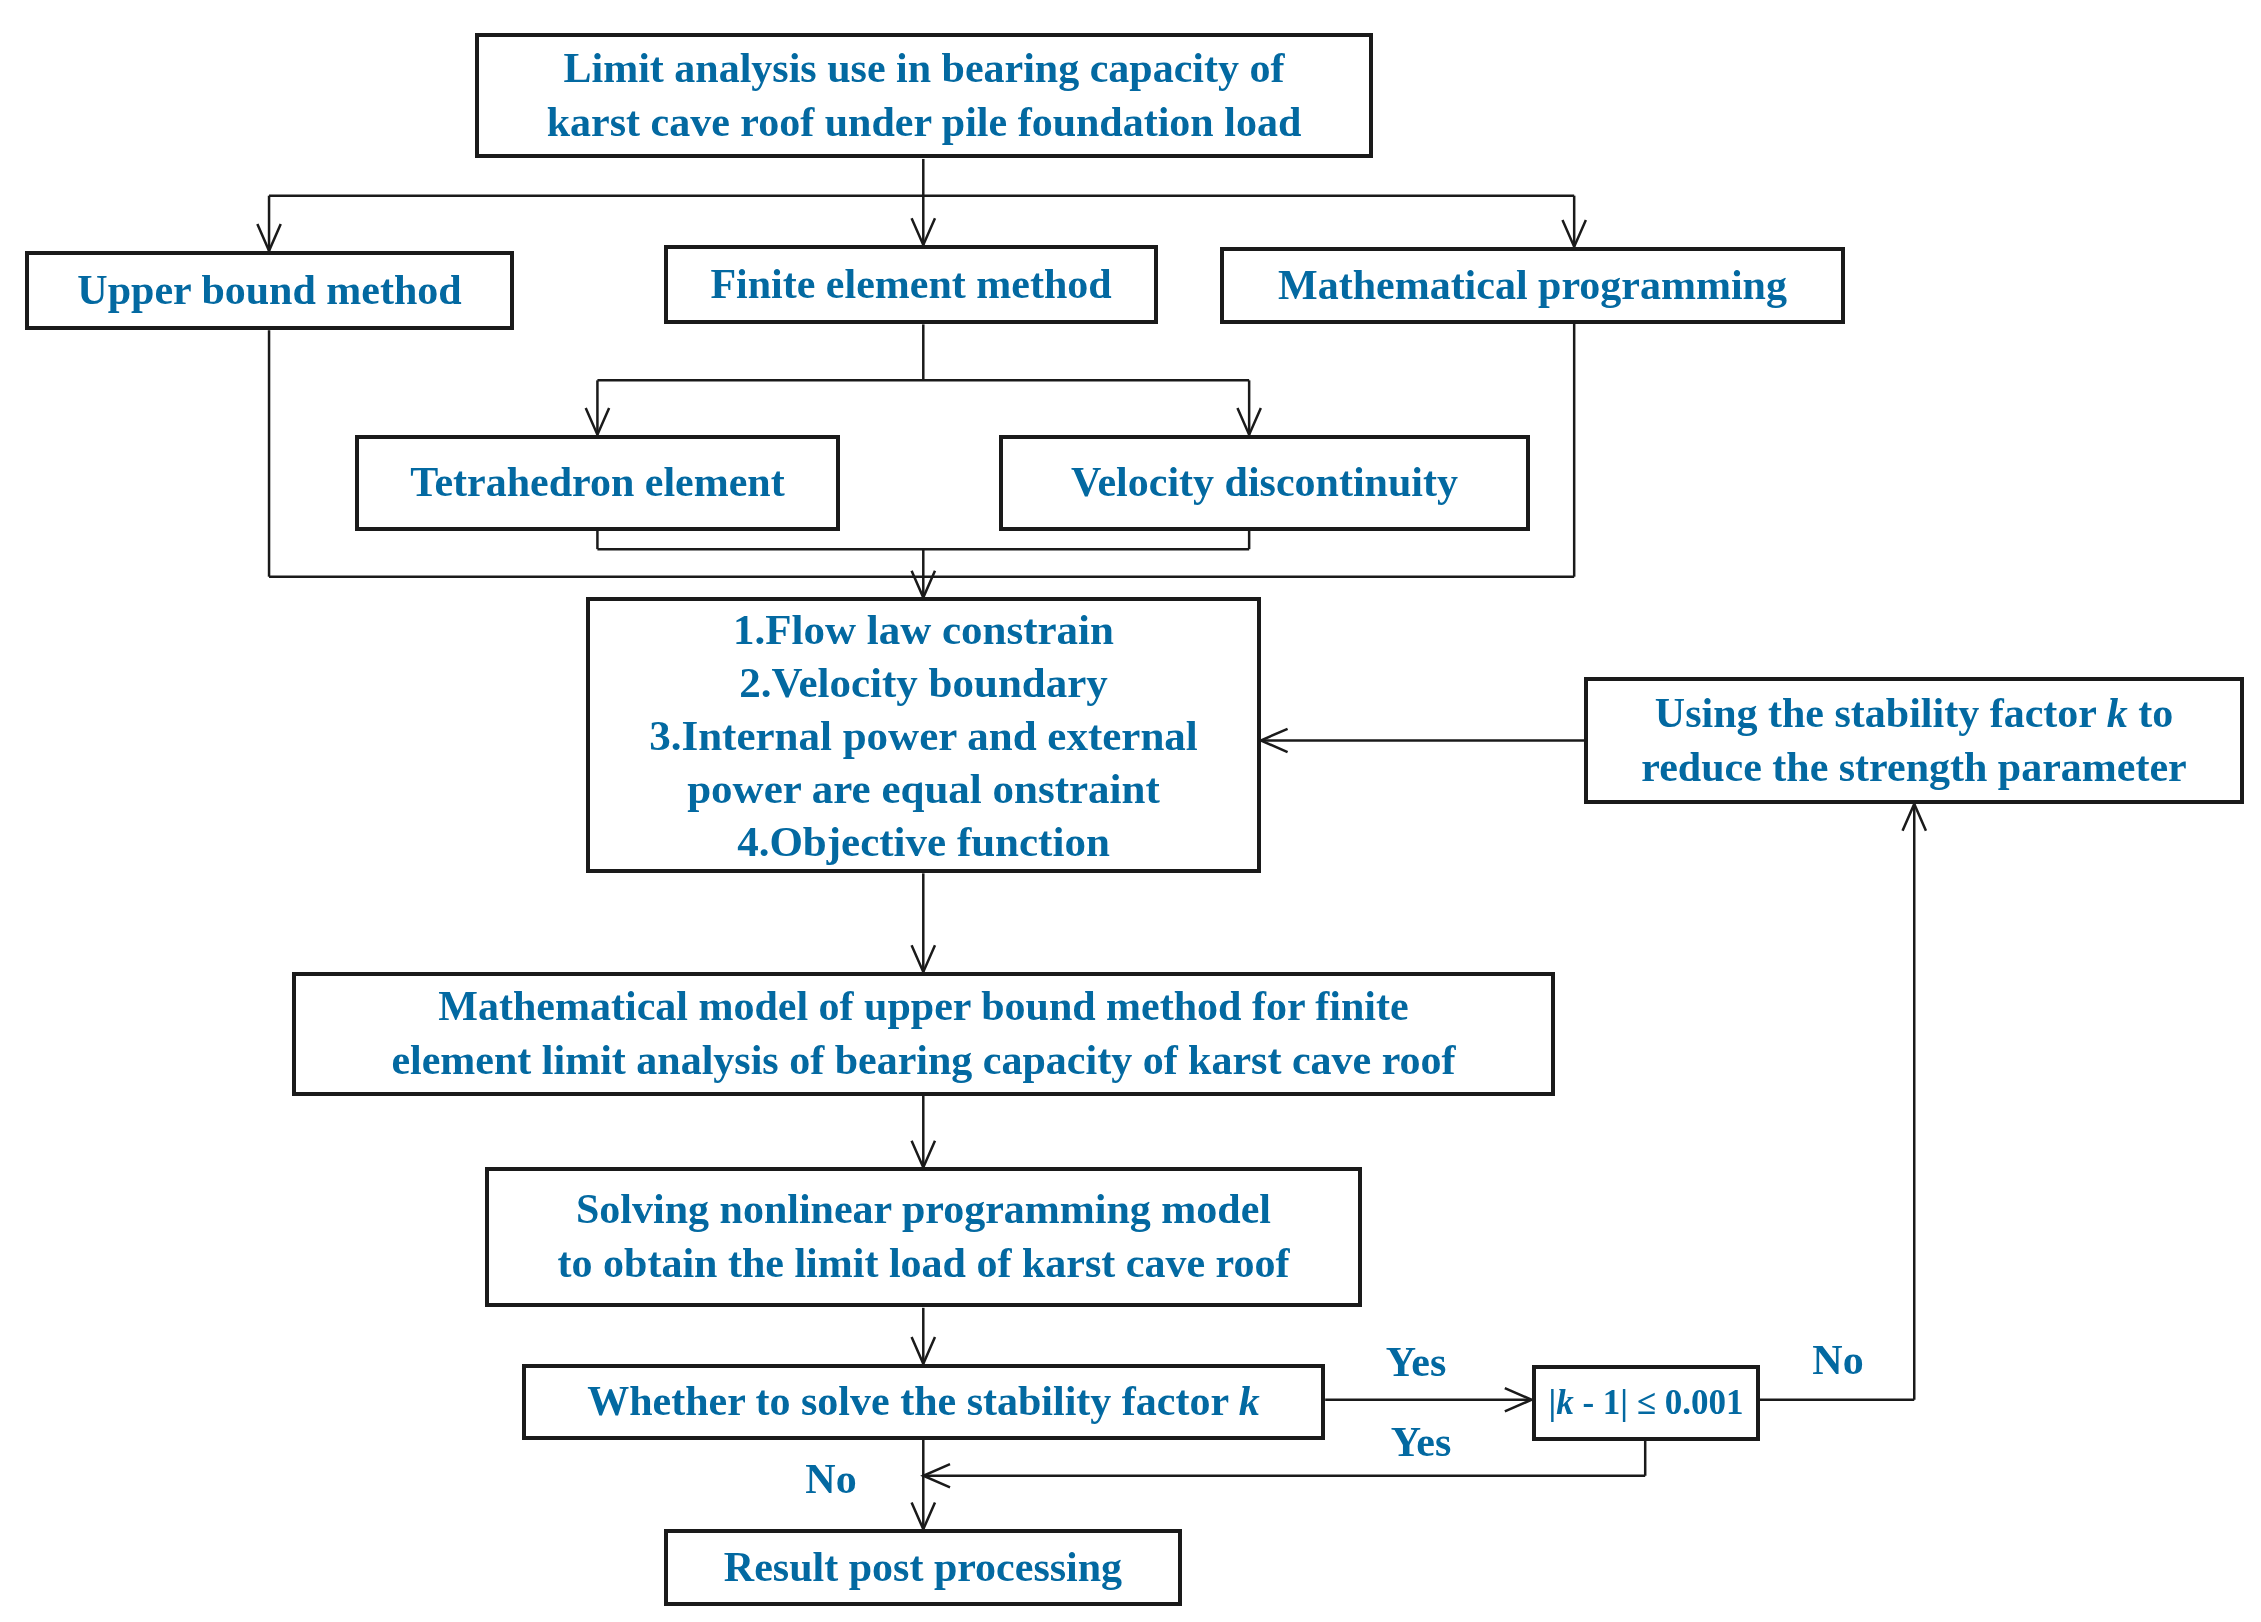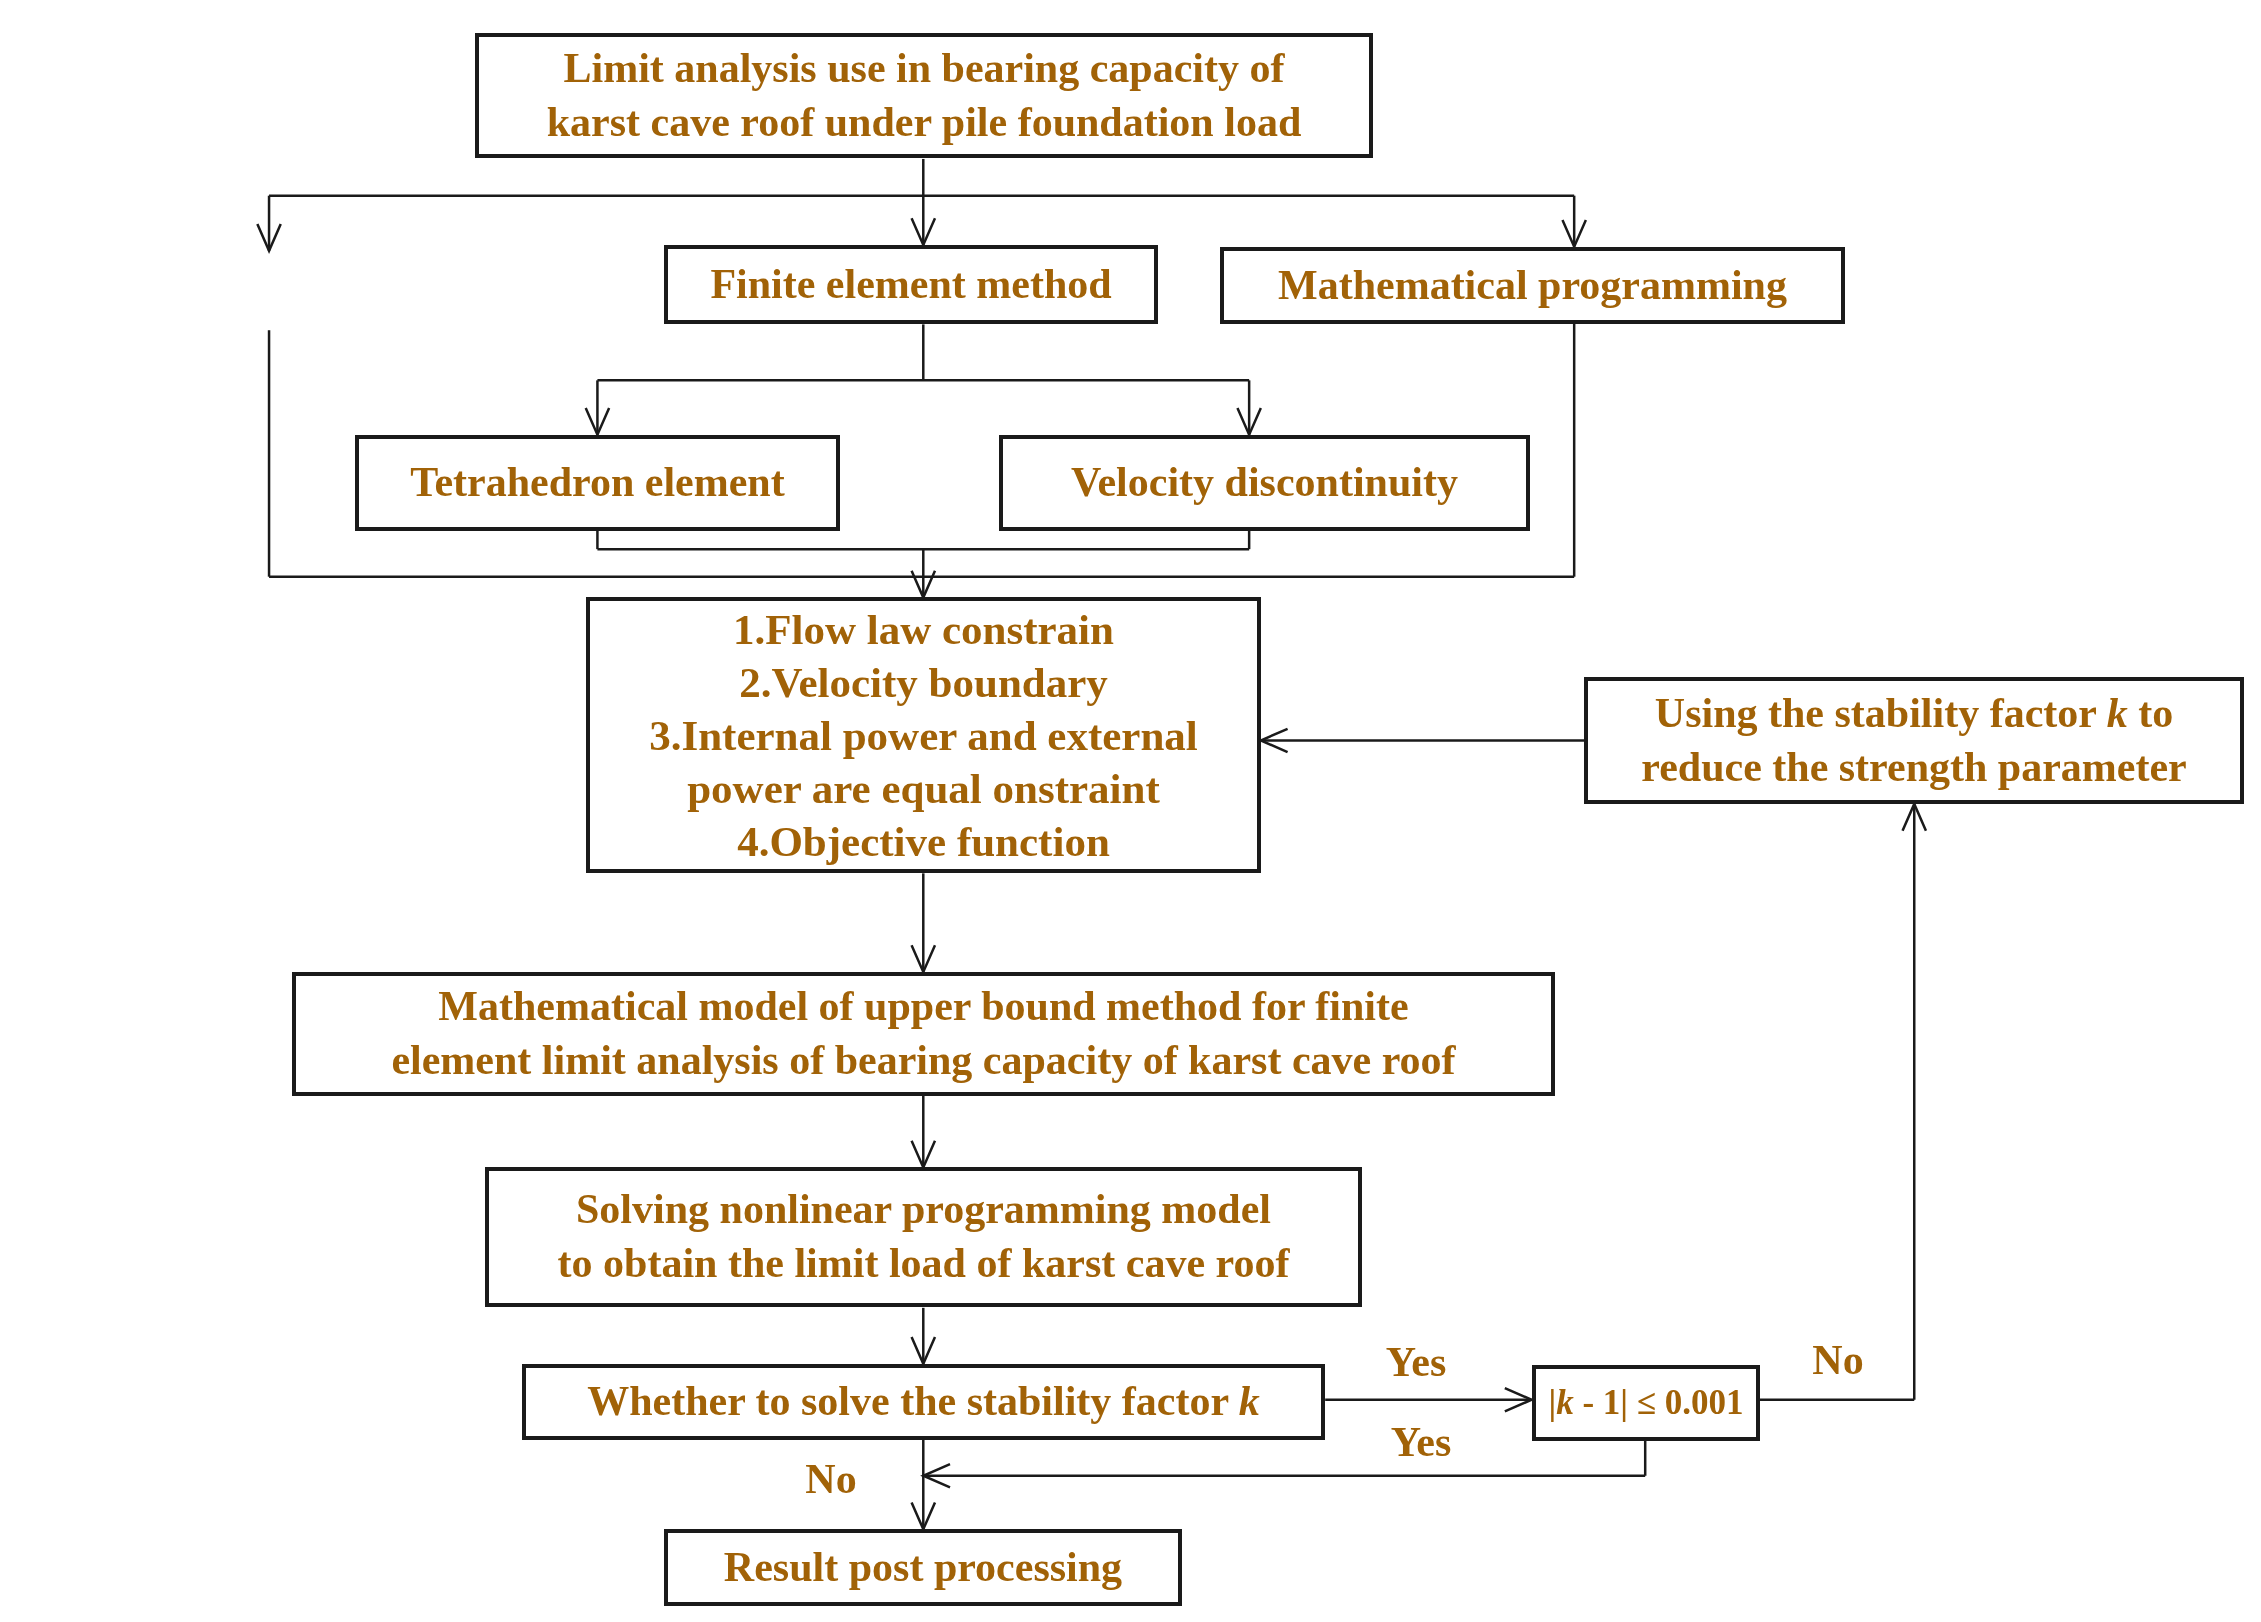--- a/index.html
+++ b/index.html
@@ -7,21 +7,21 @@
     padding: 0;
     background: #ffffff;
   }
   .canvas {
     position: relative;
     width: 2261px;
     height: 1623px;
     background: #ffffff;
     font-family: "Liberation Serif", "DejaVu Serif", serif;
     font-weight: 700;
-    color: #a16207;
+    color: #0369a1;
     overflow: hidden;
   }
   svg.connectors {
     position: absolute;
     left: 0;
     top: 0;
     width: 2261px;
     height: 1623px;
   }
   .box {
@@ -118,20 +118,23 @@
     </g>
   </svg>
 
   <div class="box" style="left:475px; top:33px; width:898px; height:125px;">
     <div>
       <span class="bl">Limit analysis use in bearing capacity of</span>
       <span class="bl">karst cave roof under pile foundation load</span>
     </div>
   </div>
 
+  <div class="box" style="left:25px; top:251px; width:489px; height:79px;">
+    <span>Upper bound method</span>
+  </div>
 
   <div class="box" style="left:664px; top:245px; width:494px; height:79px;">
     <span>Finite element method</span>
   </div>
 
   <div class="box" style="left:1220px; top:247px; width:625px; height:77px;">
     <span>Mathematical programming</span>
   </div>
 
   <div class="box" style="left:355px; top:435px; width:485px; height:96px;">

